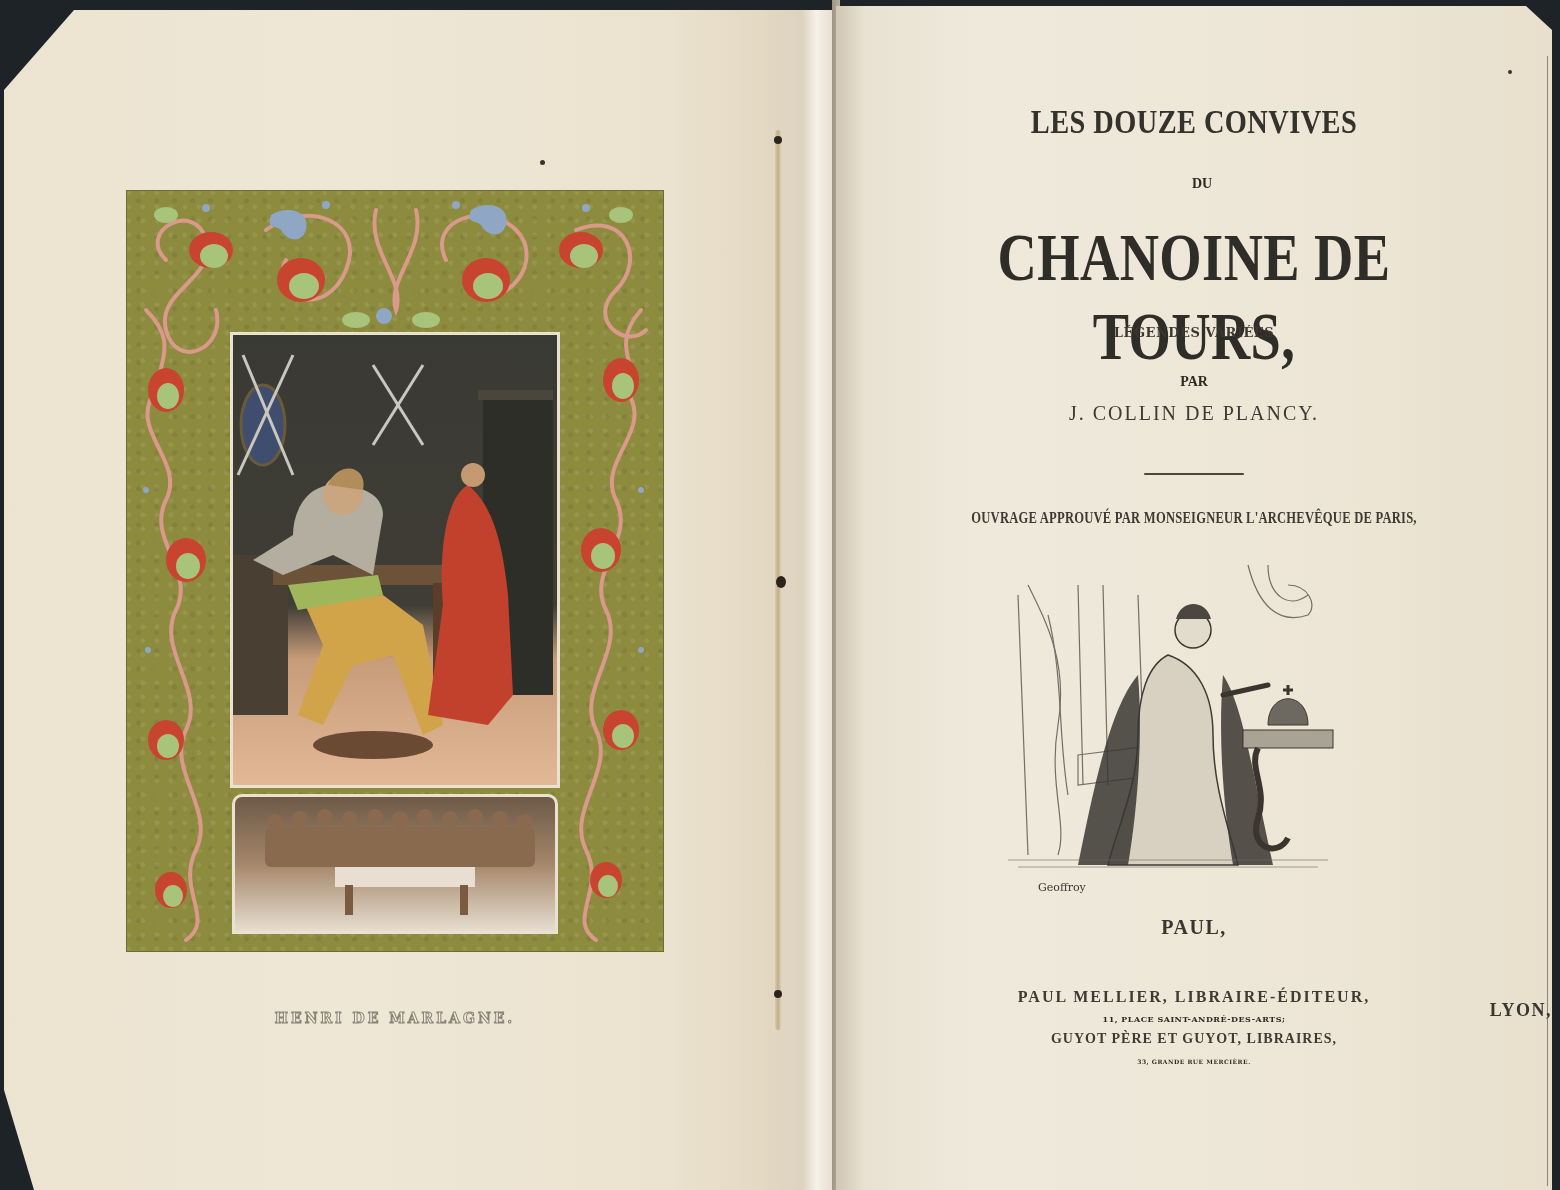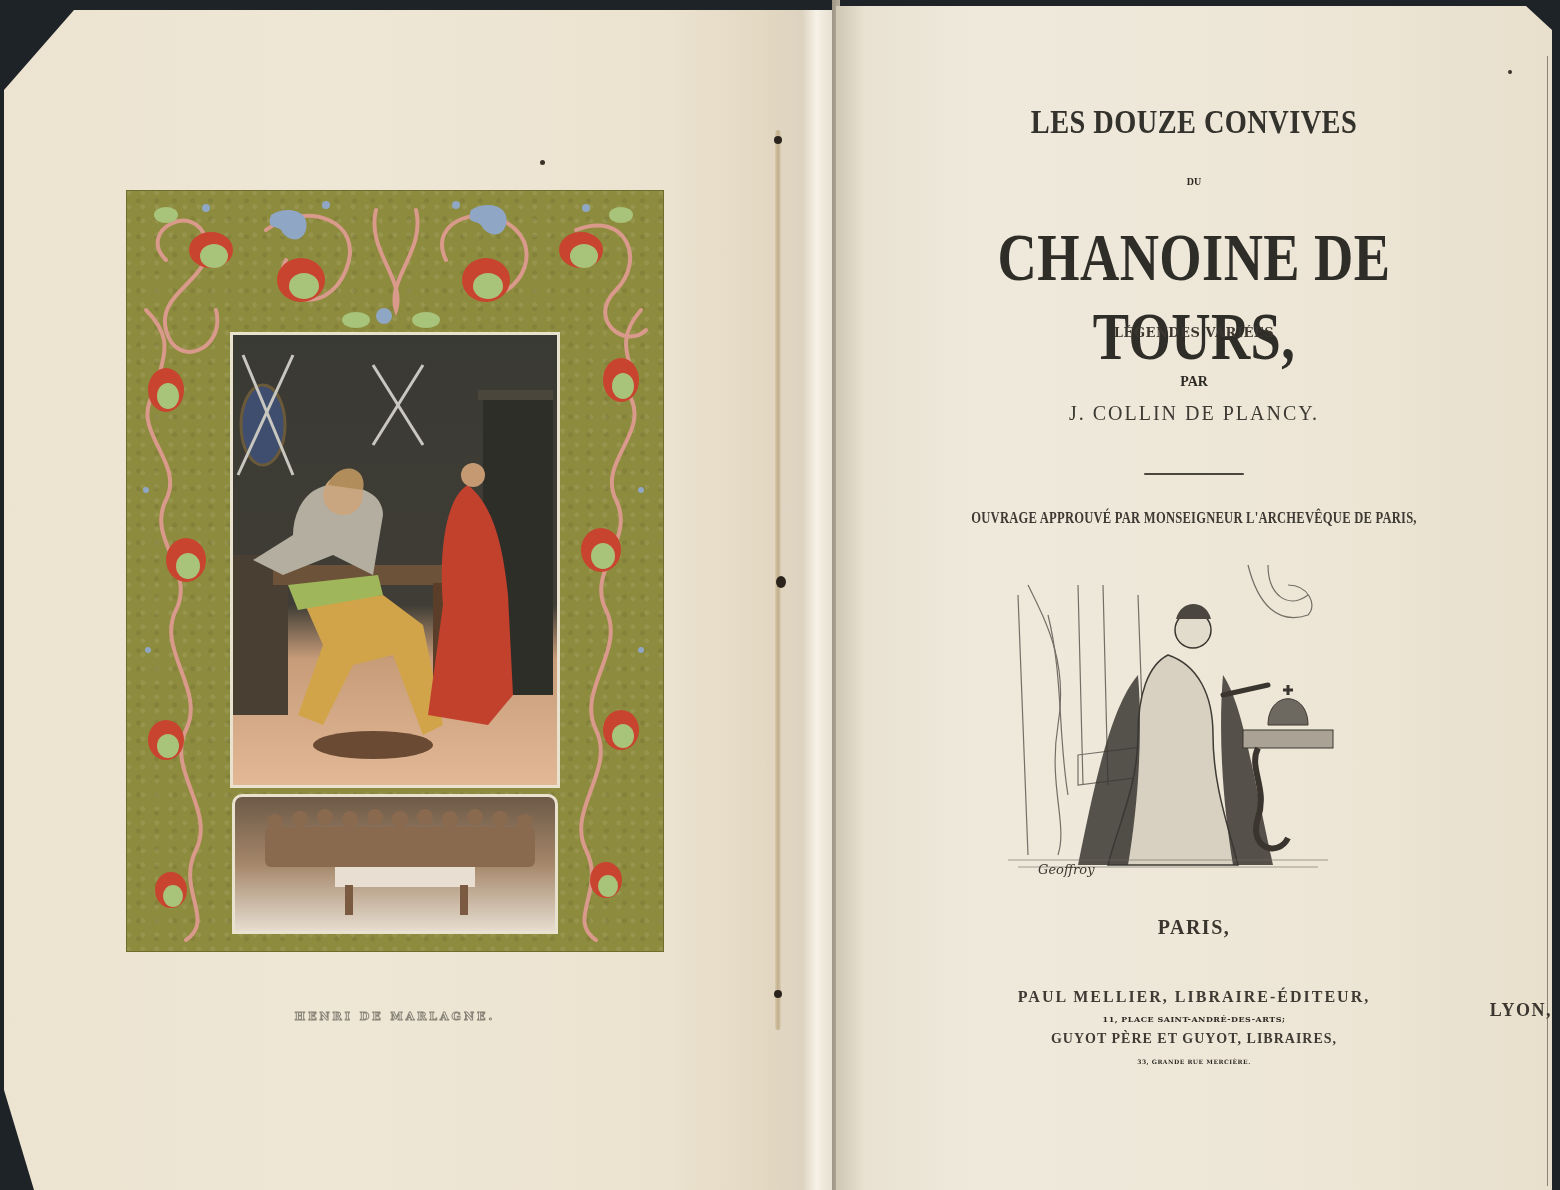--- a/index.html
+++ b/index.html
@@ -43,52 +43,52 @@
     border: 3px solid #e8e2cf; box-sizing: border-box; overflow: hidden;
     background: linear-gradient(180deg, #3a3a34 0%, #3f3d35 60%, #c79c79 72%, #e2b896 100%);
   }
   .scene-small {
     position: absolute; left: 106px; top: 604px; width: 326px; height: 140px;
     border: 3px solid #e8e2cf; box-sizing: border-box; overflow: hidden; border-radius: 10px 10px 0 0;
     background: linear-gradient(180deg, #6d5a48 0%, #a5876a 50%, #e6ddd0 100%);
   }
   .plate-caption {
     position: absolute; left: 126px; top: 1010px; width: 538px; text-align: center;
-    font-family: "DejaVu Serif", serif; font-size: 11px; letter-spacing: 3px; font-weight: bold;
+    font-family: "DejaVu Serif", serif; font-size: 14px; letter-spacing: 3px; font-weight: bold;
     color: #f1ebde;
     -webkit-text-stroke: 1px #8a8478;
   }
   .spot { position: absolute; width: 5px; height: 5px; background: #3b3128; border-radius: 50%; }
   
   .page-right {
     position: absolute; left: 836px; top: 6px; width: 716px; height: 1184px;
     background: linear-gradient(90deg, #cfc6b3 0%, #e9e2d2 4%, #efe9dc 20%, #ede6d6 70%, #e8dfcc 100%);
     clip-path: polygon(0 0, 690px 0, 716px 24px, 716px 1184px, 0 1184px);
   }
   .page-right .edge-line {
     position: absolute; right: 4px; top: 50px; width: 1px; height: 1130px; background: #8d8372;
   }
   .gutter {
     position: absolute; left: 832px; top: 0; width: 8px; height: 1190px;
     background: linear-gradient(90deg, #9e9586, #b9b0a0);
   }
   .tp { position: absolute; left: 836px; width: 716px; text-align: center; color: #2c2923; }
   .t-title1 { top: 104px; font-family: "Liberation Serif", serif; font-weight: bold; font-size: 33px; letter-spacing: 0.5px; transform: scaleX(0.86); color: #34322c; }
-  .t-du { top: 176px; font-family: "Liberation Serif", serif; font-weight: bold; font-size: 10px; }
+  .t-du { top: 176px; font-family: "Liberation Serif", serif; font-weight: bold; font-size: 14px; padding-left: 8px; }
   .t-title2 { top: 218px; font-family: "Liberation Serif", serif; font-weight: bold; font-size: 68px; transform: scaleX(0.80); color: #2f2d28; letter-spacing: 0.5px; }
   .t-sub { top: 325px; font-family: "DejaVu Serif", serif; font-weight: bold; font-size: 13px; letter-spacing: 0.5px; color: #3a362f; }
   .t-par { top: 374px; font-family: "Liberation Serif", serif; font-weight: bold; font-size: 14px; }
   .t-author { top: 402px; font-family: "Liberation Serif", serif; font-size: 20px; letter-spacing: 2px; color: #3d3a33; }
   .t-rule { top: 460px; }
   .t-rule span { display: inline-block; width: 100px; height: 2px; background: #4a463d; border-radius: 1px; }
   .t-approv { top: 508px; font-family: "Liberation Serif", serif; font-weight: bold; font-size: 17px; transform: scaleX(0.74); color: #3e3a33; letter-spacing: 0.3px; }
   .engraving {
     position: absolute; left: 988px; top: 555px; width: 360px; height: 330px;
   }
-  .signature { position: absolute; left: 1038px; top: 862px; font-family: "DejaVu Serif", serif; font-style: italic; font-size: 13px; color: #3a352e; }
+  .signature { position: absolute; left: 1038px; top: 881px; font-family: "DejaVu Serif", serif; font-size: 11px; color: #3a352e; }
   .t-city1 { top: 916px; font-family: "Liberation Serif", serif; font-weight: bold; font-size: 20px; letter-spacing: 1.5px; color: #3a362f; }
   .t-pub1 { top: 988px; font-family: "Liberation Serif", serif; font-weight: bold; font-size: 16px; letter-spacing: 2px; color: #3f3b34; }
   .t-addr1 { top: 978px; font-family: "DejaVu Serif", serif; font-weight: bold; font-size: 8px; letter-spacing: 0.5px; margin-top: 36px; }
   .t-city2 { top: 1000px; font-family: "Liberation Serif", serif; font-weight: bold; font-size: 18px; letter-spacing: 1.5px; color: #3a362f; text-align: right; }
   .t-pub2 { top: 1031px; font-family: "Liberation Serif", serif; font-weight: bold; font-size: 14px; letter-spacing: 1px; color: #3f3b34; }
   .t-addr2 { top: 1058px; font-family: "DejaVu Serif", serif; font-weight: bold; font-size: 6px; letter-spacing: 0.5px; }
 </style>
 </head>
 <body>
 
@@ -251,18 +251,18 @@
     <path d="M280 170 c0 -35 40 -35 40 0z" fill="#6e6960" stroke="#3a362f"></path>
     <path d="M300 130 l0 10 m-5 -5 l10 0" stroke="#3a362f" stroke-width="3"></path>
     <g stroke="#6d675e" stroke-width="1" opacity="0.6">
       <line x1="20" y1="305" x2="340" y2="305"></line>
         <line x1="30" y1="312" x2="330" y2="312"></line>
     </g>
   </svg>
 </div>
 <div class="signature">Geoffroy</div>
 
-<div class="tp t-city1">PARIS,</div>
+<div class="tp t-city1">PAUL,</div>
 <div class="tp t-pub1">PAUL MELLIER, LIBRAIRE-ÉDITEUR,</div>
 <div class="tp t-addr1">11, PLACE SAINT-ANDRÉ-DES-ARTS;</div>
 <div class="tp t-city2">LYON,</div>
 <div class="tp t-pub2">GUYOT PÈRE ET GUYOT, LIBRAIRES,</div>
 <div class="tp t-addr2">33, GRANDE RUE MERCIÈRE.</div>
 
 </body></html>

